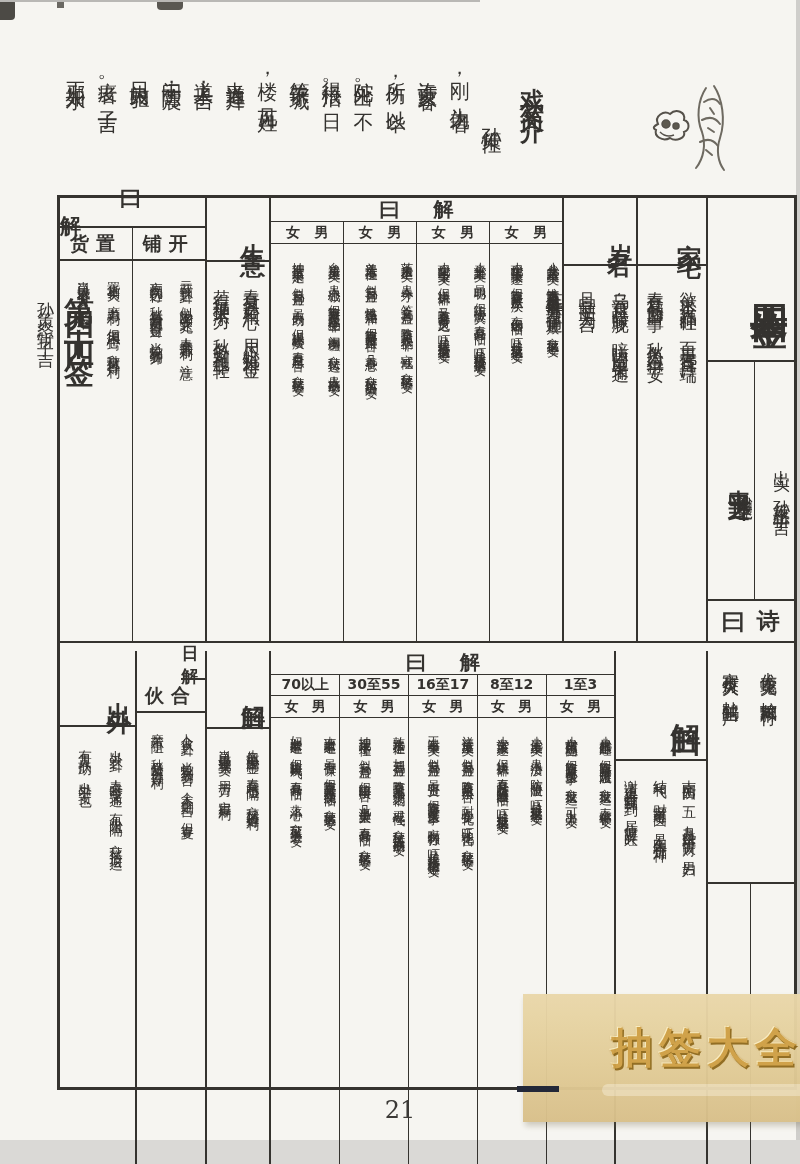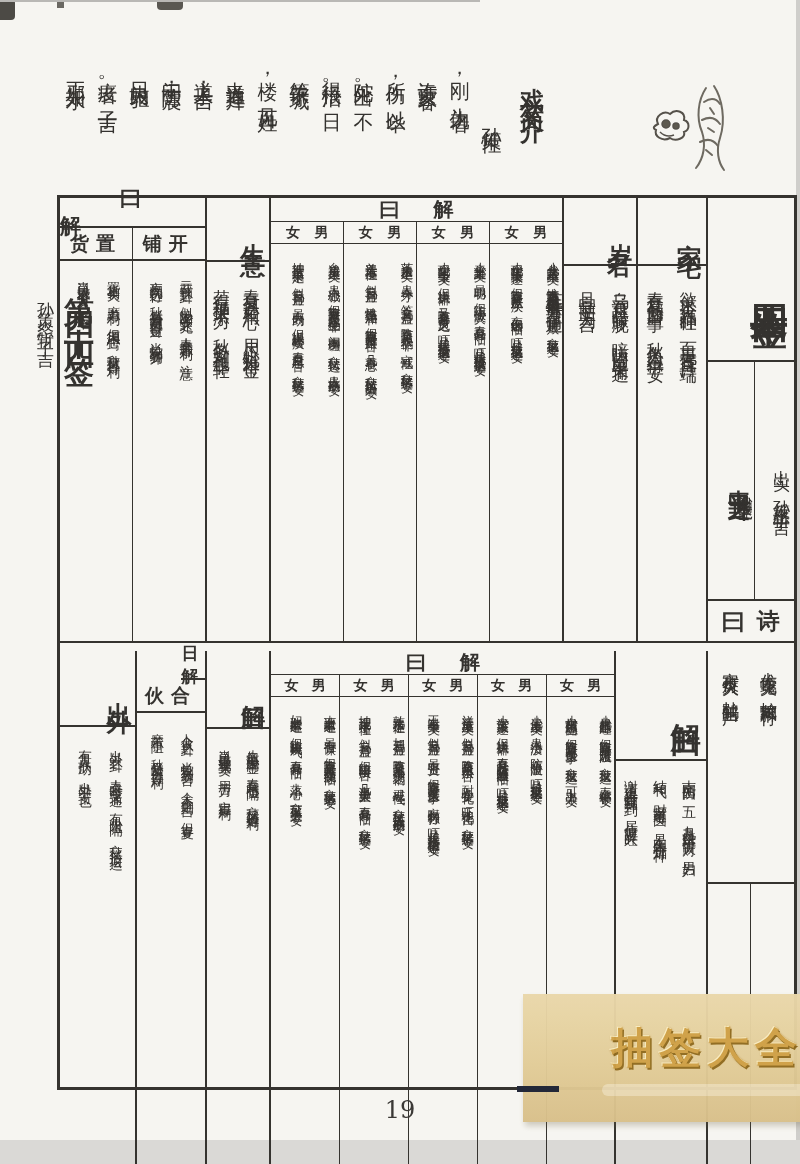--- a/index.html
+++ b/index.html
@@ -263,20 +263,27 @@
       <div class="blk" style="width:65px">
         <div class="hdr-v bb vtext vhead-sm" style="height:72px;padding-top:4px;">解曰</div>
         <div class="content">
           <div class="vtext hfill" style="width:100%;font-size:13px;line-height:28px;letter-spacing:2px;padding:10px 3px 0 0;">生意似沙里陶金　春夏利小阻隔　交秋后转运得利
 肖已戌者宜现买卖　用苦力　定得厚利</div>
         </div>
       </div>
 
       <div class="blk" style="width:348px">
         <div class="ages-h1">曰解</div>
+        <div class="ages-h2">
+          <div>70以上</div>
+          <div>30至55</div>
+          <div>16至17</div>
+          <div>8至12</div>
+          <div>1至3</div>
+        </div>
         <div class="ages-h3">
           <div>
               <span>女</span>
               <span>男</span>
             </div>
           <div>
               <span>女</span>
               <span>男</span>
             </div>
           <div>
@@ -335,15 +342,15 @@
       </div>
     </div>
   </div>
 
   <div id="watermark">
     <div class="wm-text">抽签大全</div>
     <div class="wm-sub"></div>
   </div>
   <div id="wm-dash"></div>
 
-  <div id="page-number">19</div>
+  <div id="page-number">21</div>
 
 </div>
 
 </body></html>

